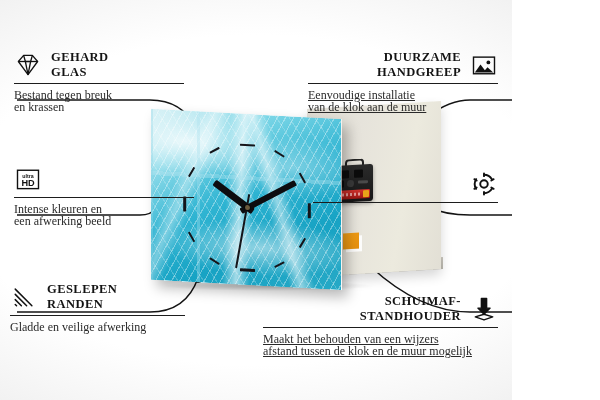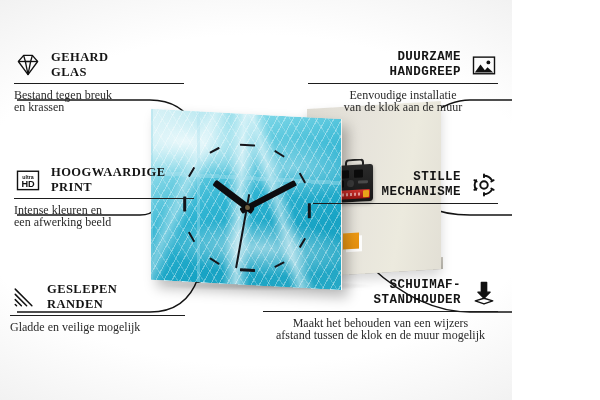--- a/index.html
+++ b/index.html
@@ -17,27 +17,27 @@
   
   .feature{position:absolute;}
   .feat-head{display:flex;align-items:center;gap:9px;}
   .feat-head.right{justify-content:flex-end;}
   .feat-title{
     font-family:"Liberation Serif", serif;
     font-weight:bold;font-size:12.5px;line-height:14.5px;
     letter-spacing:.45px;color:#141414;text-transform:uppercase;
     white-space:pre-line;
   }
-  .feat-title.ar{text-align:right;font-family:Liberation Mono, monospace;}
+  .feat-title.ar{text-align:right;}
   .rule{height:1px;background:#1d1d1d;margin:4px 0 5px 0;}
   .feat-desc{
     font-family:"Liberation Serif", serif;
     font-size:12px;line-height:12.4px;color:#2a2a2a;white-space:pre-line;
   }
-  .feat-desc.ar{text-align:center;}
+  .feat-desc.ar{text-align:left;text-decoration:underline;}
   .ico{width:28px;height:28px;flex:0 0 28px;color:#111;}
   .ico svg{display:block;width:28px;height:28px;}
 
   
   #wires{position:absolute;left:0;top:0;width:600px;height:400px;}
 
   
   #product{position:absolute;left:143px;top:103px;width:300px;height:185px;}
   #backpanel{
     position:absolute;left:164px;top:2px;width:134px;height:168px;
@@ -202,43 +202,41 @@
 
   <div class="feature" style="left:14px;top:165px;width:180px;">
     <div class="feat-head">
       <span class="ico">
         <svg viewBox="0 0 32 32">
           <rect x="4" y="6" width="24" height="21" fill="none" stroke="#111" stroke-width="1.6"></rect>
           <text x="16" y="15" font-family="Liberation Sans, sans-serif" font-size="6" font-weight="bold" text-anchor="middle" fill="#111">ultra</text>
           <text x="16" y="24.5" font-family="Liberation Sans, sans-serif" font-size="10.5" font-weight="bold" text-anchor="middle" fill="#111">HD</text>
         </svg>
       </span>
-      <span class="feat-title">HOOGWAARDIGE
-PRINT</span>
     </div>
     <div class="rule"></div>
     <div class="feat-desc">Intense kleuren en
 een afwerking beeld</div>
   </div>
 
   <div class="feature" style="left:10px;top:282px;width:175px;">
     <div class="feat-head">
       <span class="ico">
         <svg viewBox="0 0 32 32" stroke="#111" stroke-width="1.7" stroke-linecap="round">
           <path d="M6 7 L25 26"></path>
             <path d="M6 13 L19 26"></path>
             <path d="M6 19 L13 26"></path>
             <path d="M6 24.5 L7.5 26"></path>
         </svg>
       </span>
       <span class="feat-title">GESLEPEN
 RANDEN</span>
     </div>
     <div class="rule"></div>
-    <div class="feat-desc">Gladde en veilige mogelijk</div>
+    <div class="feat-desc">Gladde en veilige afwerking</div>
   </div>
 
   <div class="feature" style="right:14px;top:50px;width:190px;">
     <div class="feat-head right">
       <span class="feat-title ar">DUURZAME
 HANDGREEP</span>
       <span class="ico">
         <svg viewBox="0 0 32 32">
           <rect x="4" y="7" width="24" height="19" fill="none" stroke="#111" stroke-width="1.6"></rect>
           <circle cx="21" cy="13" r="2.2" fill="#111"></circle>
@@ -246,34 +244,32 @@
         </svg>
       </span>
     </div>
     <div class="rule"></div>
     <div class="feat-desc ar">Eenvoudige installatie
 van de klok aan de muur</div>
   </div>
 
   <div class="feature" style="right:14px;top:170px;width:185px;">
     <div class="feat-head right">
-      <span class="feat-title ar">STILLE
-MECHANISME</span>
       <span class="ico">
         <svg viewBox="0 0 32 32" fill="none" stroke="#111" stroke-width="2.2" stroke-linecap="round">
           <path d="M16 5.5 a10.5 10.5 0 0 1 9 5 M25 21.5 a10.5 10.5 0 0 1 -9 5 M7 21.5 a10.5 10.5 0 0 1 0 -11"></path>
           <circle cx="16" cy="16" r="4.3"></circle>
           <path d="M16 4 v3 M27 10.5 l-2.6 1.5 M27 21.5 l-2.6 -1.5 M16 28 v-3 M5 21.5 l2.6 -1.5 M5 10.5 l2.6 1.5"></path>
         </svg>
       </span>
     </div>
     <div class="rule"></div>
   </div>
 
-  <div class="feature" style="right:14px;top:278px;width:235px;">
+  <div class="feature" style="right:14px;top:294px;width:235px;">
     <div class="feat-head right">
       <span class="feat-title ar">SCHUIMAF-
 STANDHOUDER</span>
       <span class="ico">
         <svg viewBox="0 0 32 32" fill="none" stroke="#111" stroke-width="1.6" stroke-linejoin="round">
           <path d="M13 4 H19 V15 H23 L16 22 L9 15 H13 Z" fill="#111"></path>
           <path d="M16 22 L26 25 L16 28.5 L6 25 Z"></path>
         </svg>
       </span>
     </div>

